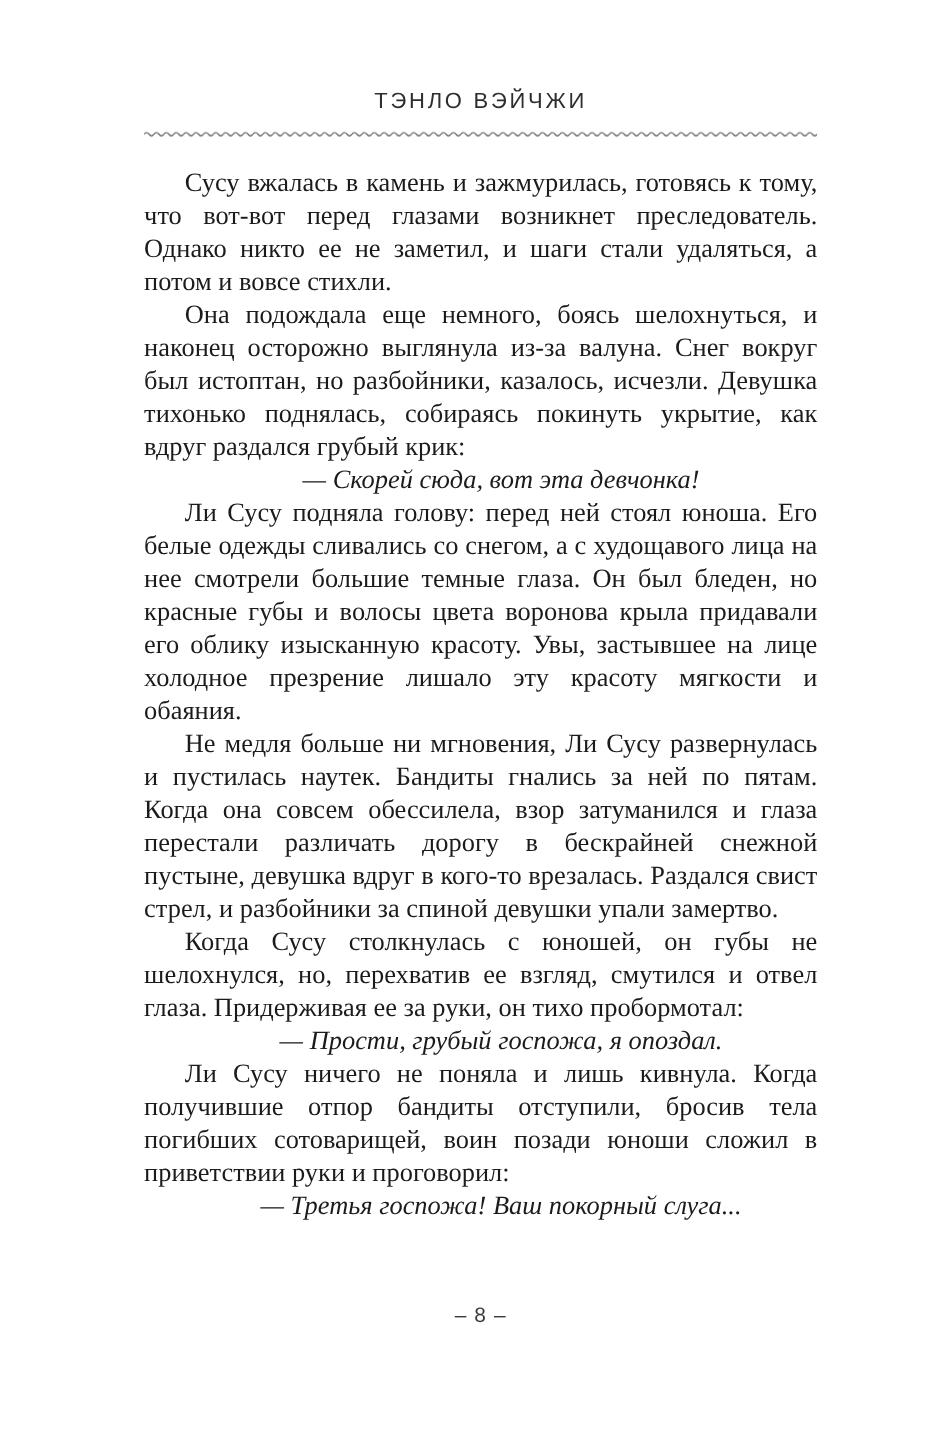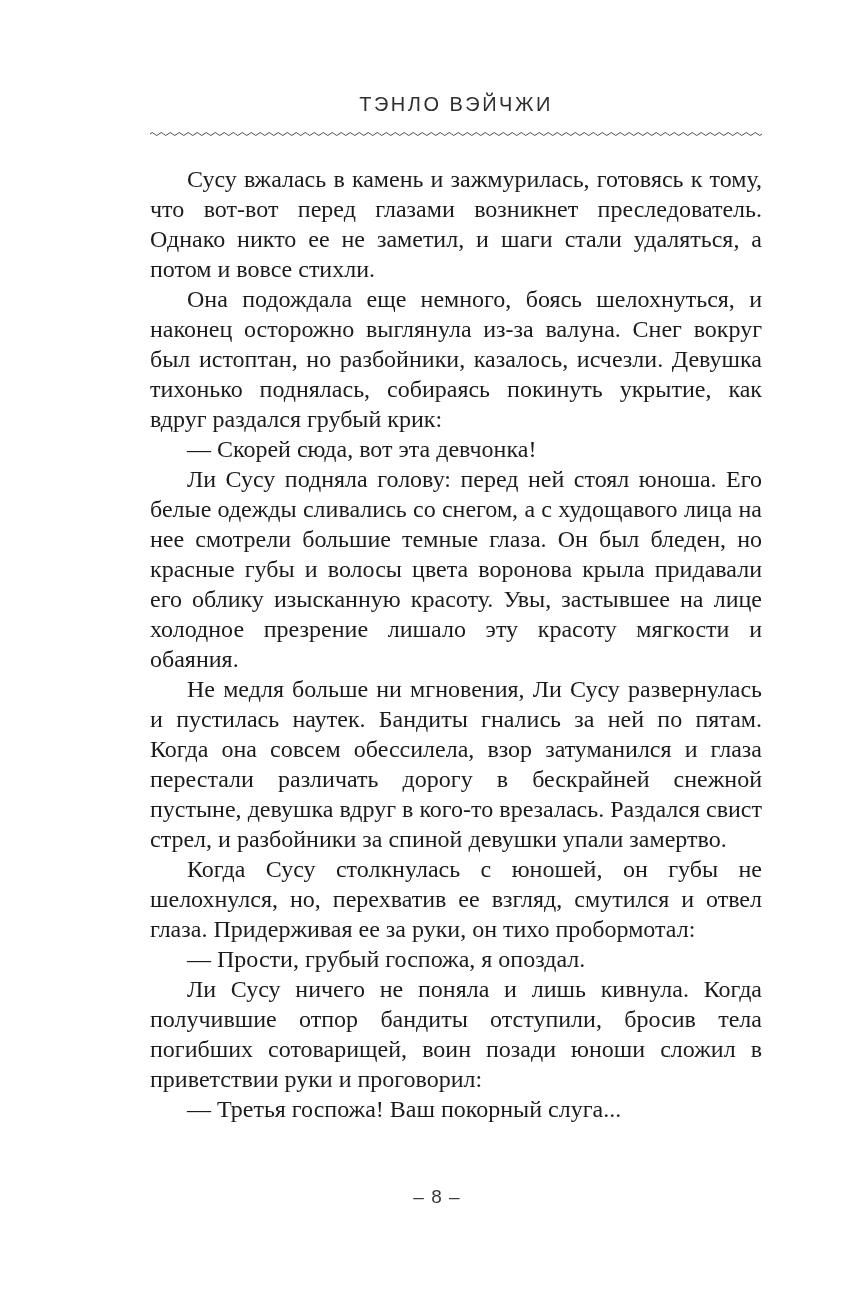--- a/index.html
+++ b/index.html
@@ -14,23 +14,22 @@
     position:relative;
     width:844px;
     height:1311px;
     background:var(--bg);
     overflow:hidden;
     font-family:"Liberation Serif","DejaVu Serif",serif;
   }
   .column{
     position:absolute;
     left:131px;
-    top:92px;
+    top:80px;
     width:612px;
-    margin-left:19px;
   }
   .running-head{
     text-align:center;
     font-family:"Liberation Sans","DejaVu Sans",sans-serif;
     font-weight:300;
     font-size:20px;
     line-height:24px;
     letter-spacing:2.5px;
     color:var(--head-text);
   }
@@ -45,21 +44,22 @@
     line-height:30px;
     color:var(--body-text);
     text-align:justify;
   }
   .para{
     margin:0;
     text-indent:37px;
     text-align:justify;
   }
   .para.dialogue{
-    text-align:left;
+    text-align:center;
+    font-style:italic;
   }
   .page-footer{
     position:absolute;
     left:131px;
     top:1186px;
     width:612px;
     text-align:center;
   }
   .page-number{
     font-family:"Liberation Sans","DejaVu Sans",sans-serif;

